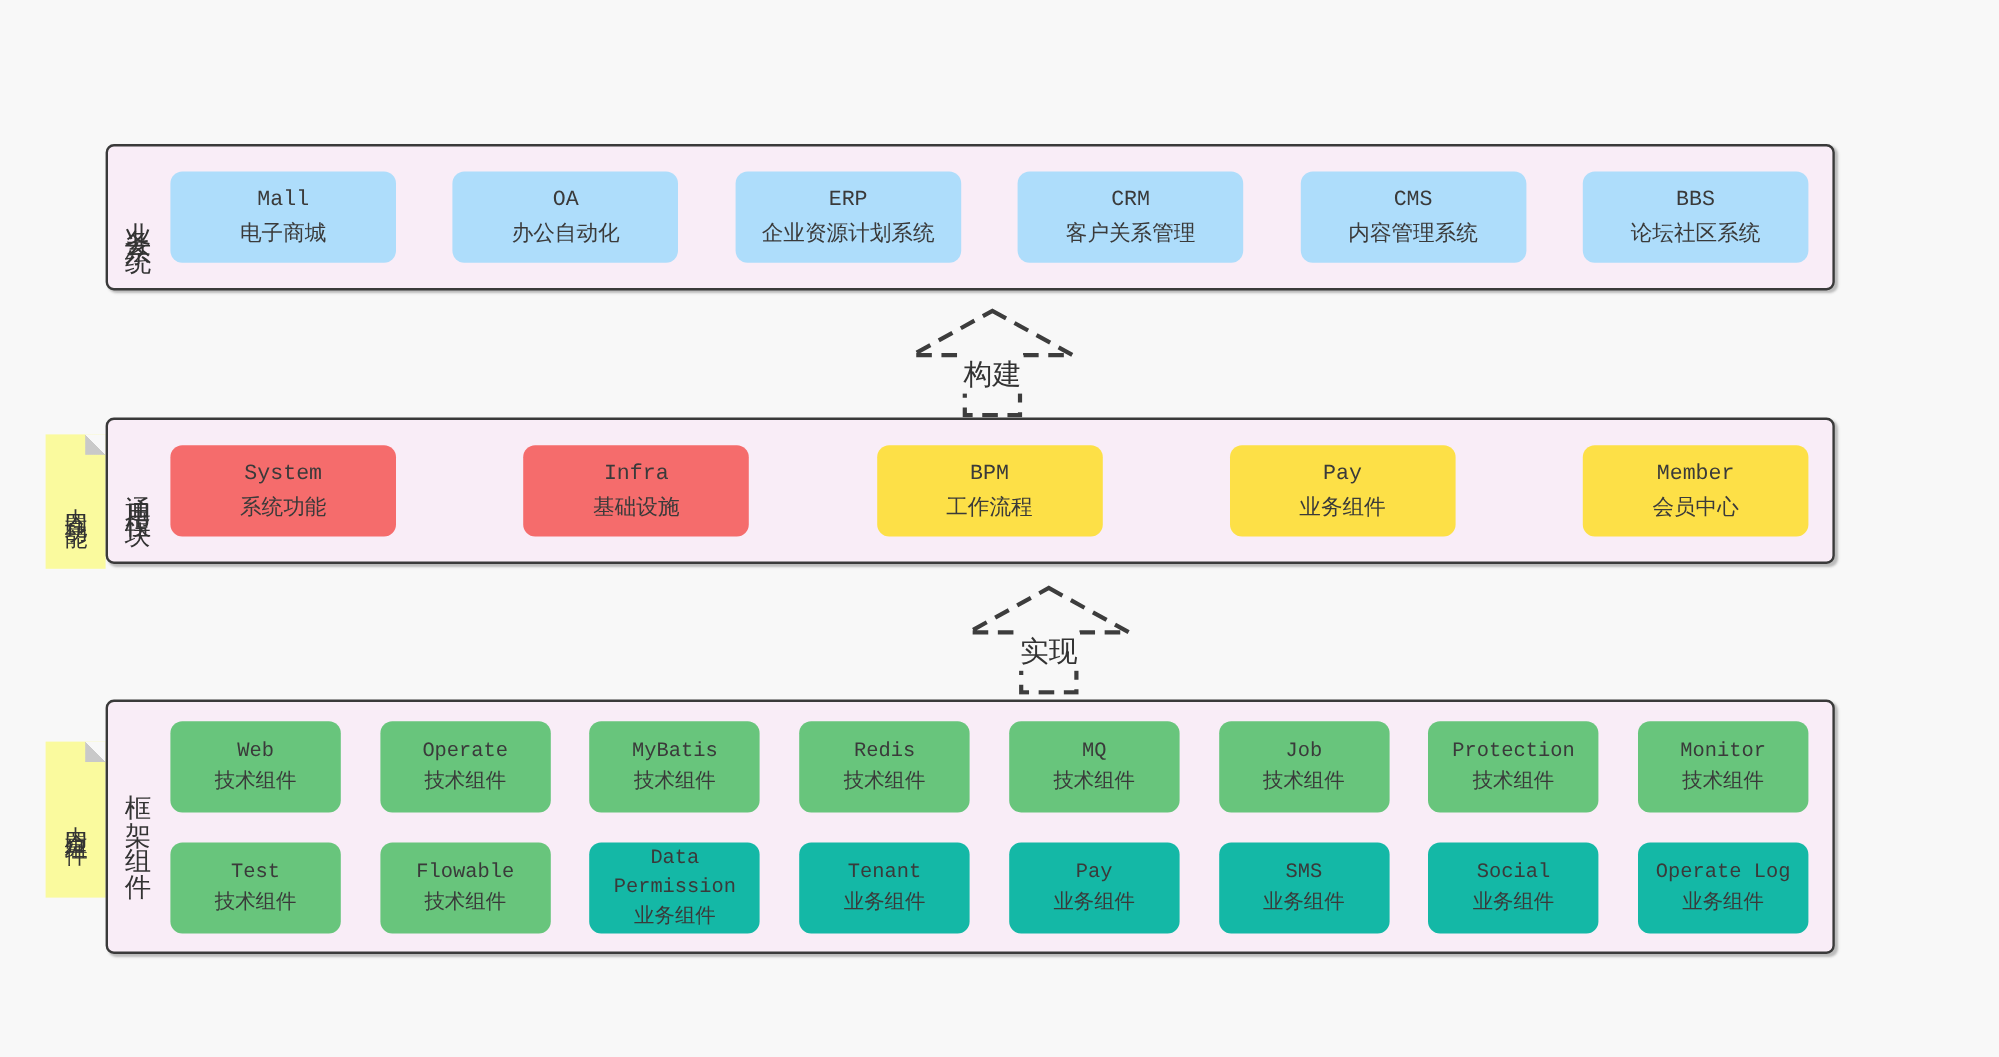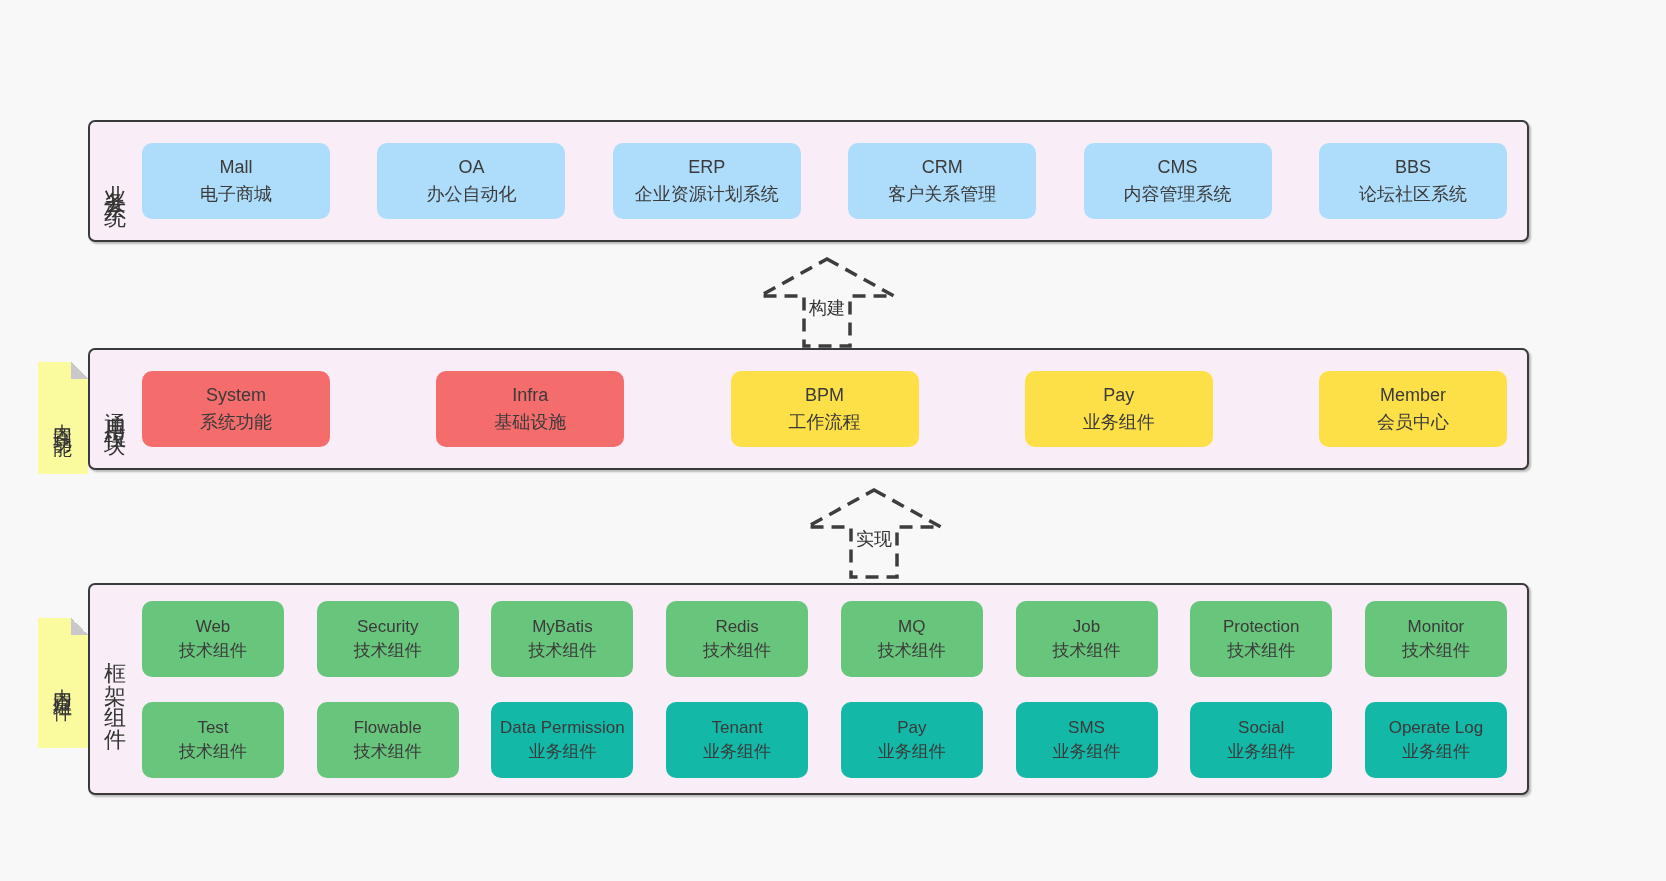--- a/index.html
+++ b/index.html
@@ -30,21 +30,21 @@
   }
   .grid{flex:1;display:flex;flex-direction:column;gap:25px;margin:0 20px 0 6px;}
   .grid-row{display:flex;justify-content:space-between;}
   
   .box{
     width:188px;height:76px;border-radius:10px;
     display:flex;flex-direction:column;justify-content:center;align-items:center;
     text-align:center;font-size:18px;line-height:1.5;
   }
   .box.small{width:142px;height:76px;font-size:17px;line-height:1.38;}
-  .box .box-name{display:block;max-width:95%;}
+  .box .box-name{display:block;max-width:95%;font-family:Liberation Mono, monospace;}
   .blue{background:#aeddfb;}
   .red{background:#f56c6c;}
   .pink{background:#fde047;}
   .green{background:#68c57c;}
   .lgreen{background:#14b8a6;}
   
   .sticky{
     position:absolute;left:38px;width:50px;background:#fafa9e;
     display:flex;align-items:center;justify-content:center;
   }
@@ -57,21 +57,21 @@
     font-size:19px;color:#333;letter-spacing:5px;line-height:1;white-space:nowrap;
   }
   
   .arrow{position:absolute;width:140px;height:92px;}
   .arrow svg{display:block;}
   .arrow polygon{
     fill:none;stroke:#3d3d3d;stroke-width:3.5;stroke-dasharray:13 8;
   }
   .arrow-label{
     position:absolute;left:50%;top:40px;transform:translateX(-50%);
-    background:#f8f8f8;padding:0 2px;font-size:18px;color:#333;white-space:nowrap;
+    background:#f8f8f8;padding:0 2px;font-size:24px;color:#333;white-space:nowrap;
   }
 </style>
 </head>
 <body>
 
 <div class="sticky" style="top:362px;height:112px;">
   <span class="sticky-text">内置功能</span>
 </div>
 <div class="sticky" style="top:618px;height:130px;">
   <span class="sticky-text">内置组件</span>
@@ -149,21 +149,21 @@
 
 <div class="panel panel-3" style="top:583px;height:212px;">
   <div class="panel-label">框架组件</div>
   <div class="grid">
     <div class="grid-row">
       <div class="box small green">
         <span class="box-name">Web</span>
         <span class="box-desc">技术组件</span>
       </div>
       <div class="box small green">
-        <span class="box-name">Security</span>
+        <span class="box-name">Operate</span>
         <span class="box-desc">技术组件</span>
       </div>
       <div class="box small green">
         <span class="box-name">MyBatis</span>
         <span class="box-desc">技术组件</span>
       </div>
       <div class="box small green">
         <span class="box-name">Redis</span>
         <span class="box-desc">技术组件</span>
       </div>

